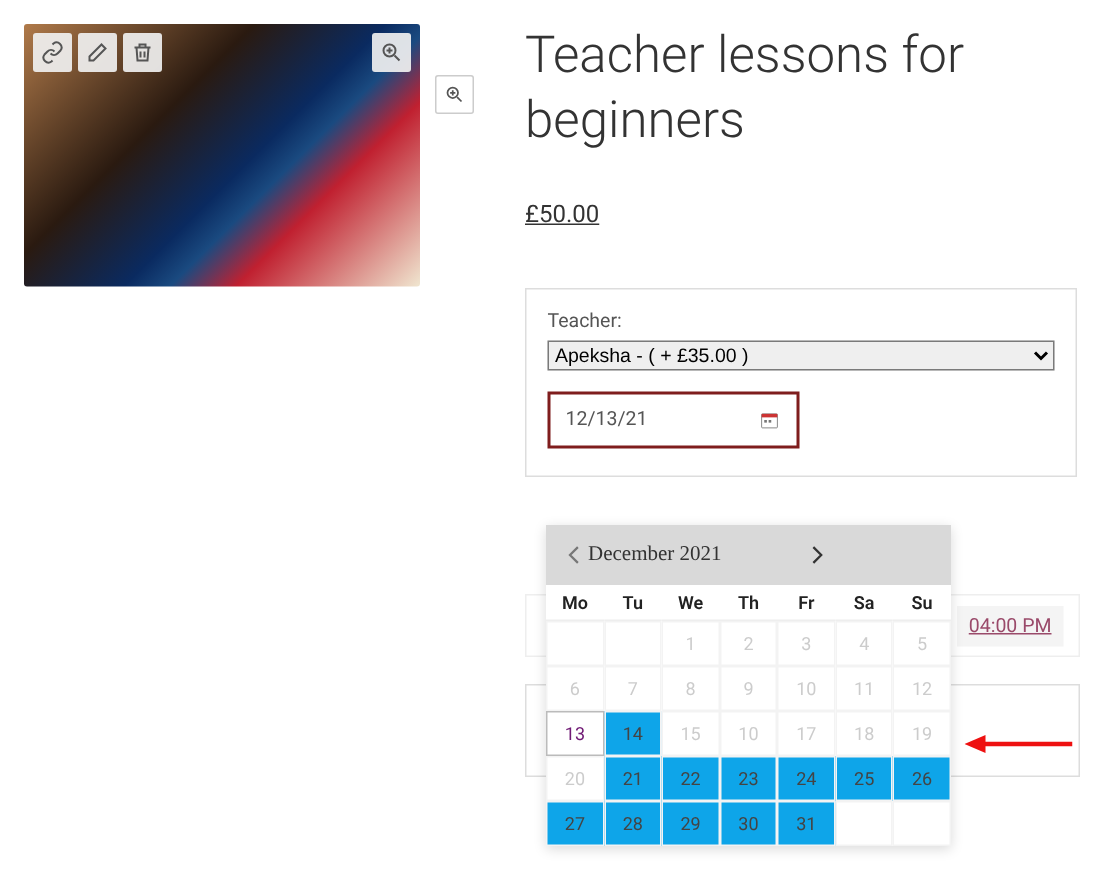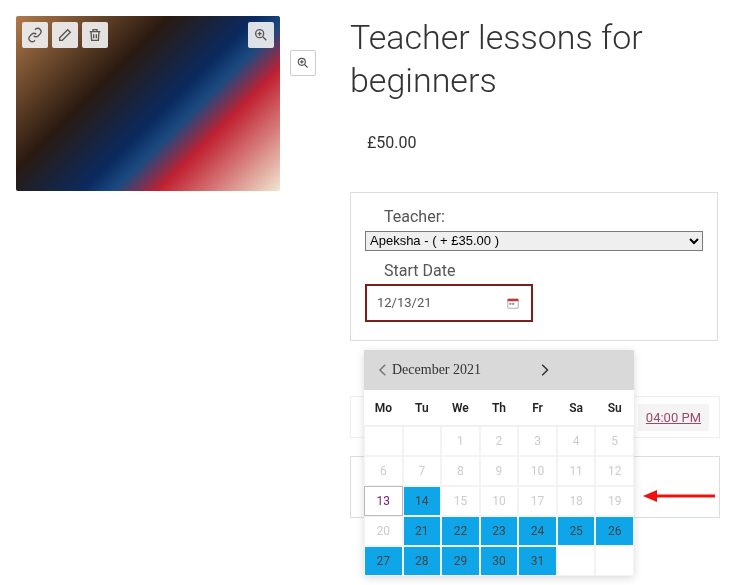--- a/index.html
+++ b/index.html
@@ -47,29 +47,29 @@
   .zoom-outer svg{width:14px;height:14px;stroke:#555;fill:none;stroke-width:2;}
 
   .right { flex:1; padding-right:16px; }
   h1 {
     font-weight:300;
     font-size:34px;
     line-height:1.25;
     margin:0 0 32px 0;
     color:#333;
   }
-  .price { font-size:16px; color:#333; margin:0 0 40px 17px; }
+  .price { font-size:16px; color:#333; margin:0 0 40px 0;text-decoration:underline; }
 
   .form-box {
     border:1px solid #ddd;
     padding:14px 14px 18px 14px;
     margin-bottom:18px;
     width:368px;
   }
-  .lbl { font-size:16px; color:#555; margin-bottom:4px;margin-left:19px; }
+  .lbl { font-size:13px; color:#555; margin-bottom:4px; }
   select {
     width:100%; height:20px; font-size:13px;
     border:1px solid #7a7a7a; background:#efefef;
     margin-bottom:10px;
   }
   .date-box{
     width:168px;height:38px;border:2px solid #7f1d1d;
     display:flex;align-items:center;justify-content:space-between;
     padding:0 10px;font-size:13px;color:#555;
     margin-top:4px;
@@ -117,21 +117,21 @@
   }
   .cal-head{
     height:40px;background:#d9d9d9;
     display:flex;align-items:center;justify-content:space-between;
     padding:0 10px;color:#333;font-size:14px;font-family:Liberation Serif, serif;
   }
   .cal-head .arrow{width:18px;height:18px;stroke:#777;fill:none;stroke-width:2;}
   .cal-head .arrow.right{stroke:#333;}
   .cal-grid{display:grid;grid-template-columns:repeat(7,1fr);}
   .dow{
-    height:36px;display:flex;align-items:center;justify-content:center;
+    height:24px;display:flex;align-items:center;justify-content:center;
     font-weight:600;color:#222;font-size:12px;border-bottom:1px solid #eee;
   }
   .cell{
     height:30px;display:flex;align-items:center;justify-content:center;
     border:1px solid #f3f3f3;font-size:12px;
   }
   .cell.dis{color:#ccc;background:#fff;}
   .cell.en{color:#444;background:#0ea5e9;}
   .cell.today{background:#fff;color:#701a75;border:1px solid #bbb;}
 
@@ -184,21 +184,20 @@
 
   <div class="right">
     <h1>Teacher lessons for beginners</h1>
     <p class="price">£50.00</p>
 
     <div class="form-box">
       <div class="lbl">Teacher:</div>
       <select>
         <option>Apeksha - ( + £35.00 )</option>
       </select>
-      <div class="lbl">Start Date</div>
       <div class="date-box">
         <span>12/13/21</span>
         <span class="cal-ico">
           <svg viewBox="0 0 24 24" width="16" height="14">
               <rect x="3" y="5" width="18" height="16" rx="1" fill="#fff" stroke="#777"></rect>
               <rect x="3" y="5" width="18" height="4" fill="#c33"></rect>
               <rect x="6" y="12" width="3" height="3" fill="#777"></rect>
               <rect x="11" y="12" width="3" height="3" fill="#777"></rect>
             </svg>
         </span>

